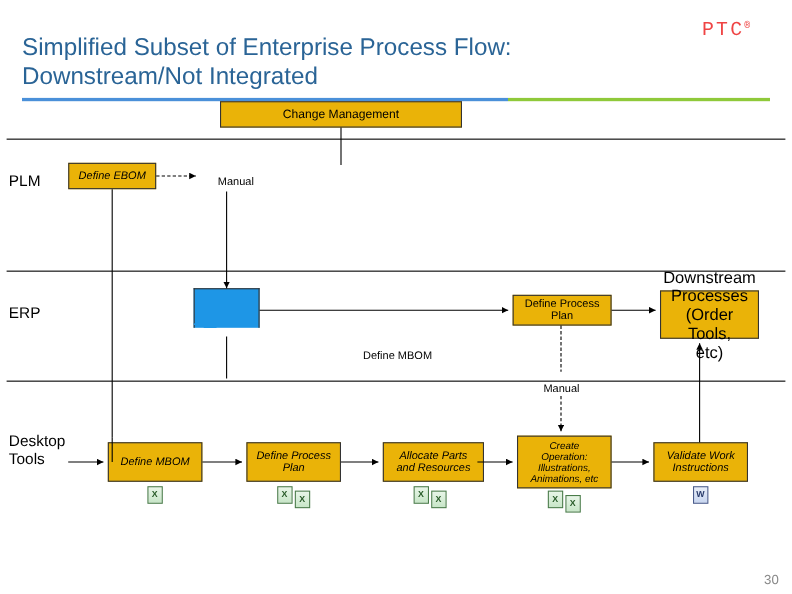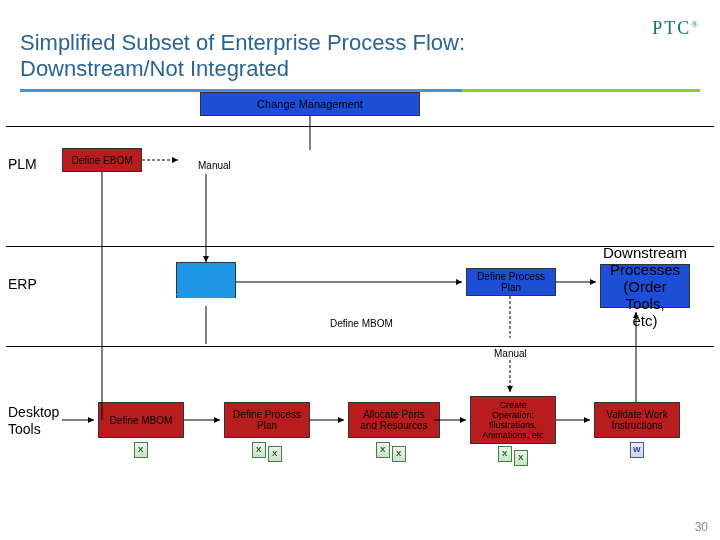--- a/index.html
+++ b/index.html
@@ -1,26 +1,26 @@
 <!DOCTYPE html>
 <html><head>
 <meta charset="utf-8">
 <style>
   * { margin: 0; padding: 0; box-sizing: border-box; }
   body { font-family: Arial, sans-serif; width: 720px; height: 540px; background: #fff; position: relative; overflow: hidden; }
   .title-area { padding: 18px 20px 8px 20px; }
   .title { font-size: 22px; color: #2a6496; font-weight: 400; line-height: 1.2; margin-top: 12px; }
   .title-underline { height: 3px; background: linear-gradient(to right, #4a90d9 0%, #4a90d9 65%, #8fc93a 65%, #8fc93a 100%); margin-top: 6px; }
-  .logo { position: absolute; top: 18px; right: 20px; font-family: Liberation Serif, serif; font-size: 18px; color: #0f766e; letter-spacing: 2px; }
+  .logo { position: absolute; top: 18px; right: 36px; font-family: Liberation Mono, monospace; font-size: 18px; color: #ef4444; letter-spacing: 2px; }
   .logo .reg { font-size: 9px; vertical-align: super; }
   .diagram { position: absolute; top: 88px; left: 0; right: 0; bottom: 0; }
   .row-label { position: absolute; left: 8px; font-size: 14px; font-weight: 400; color: #000; line-height: 1.2; }
   .hr { position: absolute; left: 6px; right: 6px; height: 1px; background: #000; }
-  .box { position: absolute; background: #1d4ed8; border: 1px solid #333; font-size: 10px; text-align: center; display: flex; align-items: center; justify-content: center; padding: 2px 4px; color: #000; }
-  .box.white { background: #b91c1c; }
+  .box { position: absolute; background: #eab308; border: 1px solid #333; font-size: 10px; text-align: center; display: flex; align-items: center; justify-content: center; padding: 2px 4px; color: #000; }
+  .box.white { background: #eab308; font-style: italic; }
   .doc-shape { position: absolute; background: #1e96e6; border: 1px solid #333; border-bottom: none; }
   .doc-shape::after { content: ''; position: absolute; left: -1px; right: -1px; bottom: -8px; height: 12px; background: radial-gradient(ellipse 50% 8px at 25% 0%, #1e96e6 50%, transparent 51%), radial-gradient(ellipse 50% 8px at 75% 100%, #fff 50%, transparent 51%); }
   .small-label { position: absolute; font-size: 10px; color: #000; }
   .page-num { position: absolute; bottom: 6px; right: 12px; font-size: 12px; color: #888; margin-left: 24px; }
   .icon { position: absolute; width: 14px; height: 16px; }
   .icon.excel { background: linear-gradient(#e8f5e8, #c8e6c8); border: 1px solid #4a7c4a; }
   .icon.excel::after { content: 'X'; position: absolute; font-size: 8px; color: #2a5c2a; left: 3px; top: 2px; font-weight: bold; }
   .icon.word { background: linear-gradient(#e8eef8, #c8d6f0); border: 1px solid #4a5c8c; }
   .icon.word::after { content: 'W'; position: absolute; font-size: 8px; color: #2a3c6c; left: 2px; top: 2px; font-weight: bold; }
   svg.connectors { position: absolute; top: 0; left: 0; width: 720px; height: 452px; pointer-events: none; }
@@ -36,21 +36,21 @@
   <div class="title-underline"></div>
 </div>
 <div class="logo">
   <span>PTC</span><span class="reg">®</span>
 </div>
 
 <div class="diagram">
 
   <div class="row-label" style="top:68px">PLM</div>
   <div class="row-label" style="top:188px">ERP</div>
-  <div class="row-label" style="top:316px;white-space:pre-line">Desktop
+  <div class="row-label" style="top:304px;white-space:pre-line">Desktop
 Tools</div>
 
   <div class="hr" style="top:38px"></div>
   <div class="hr" style="top:158px"></div>
   <div class="hr" style="top:258px"></div>
 
   <div class="box" style="left:200px;top:4px;width:220px;height:24px;font-size:11px">Change Management</div>
 
   <div class="box white" style="left:62px;top:60px;width:80px;height:24px">Define EBOM</div>
 

